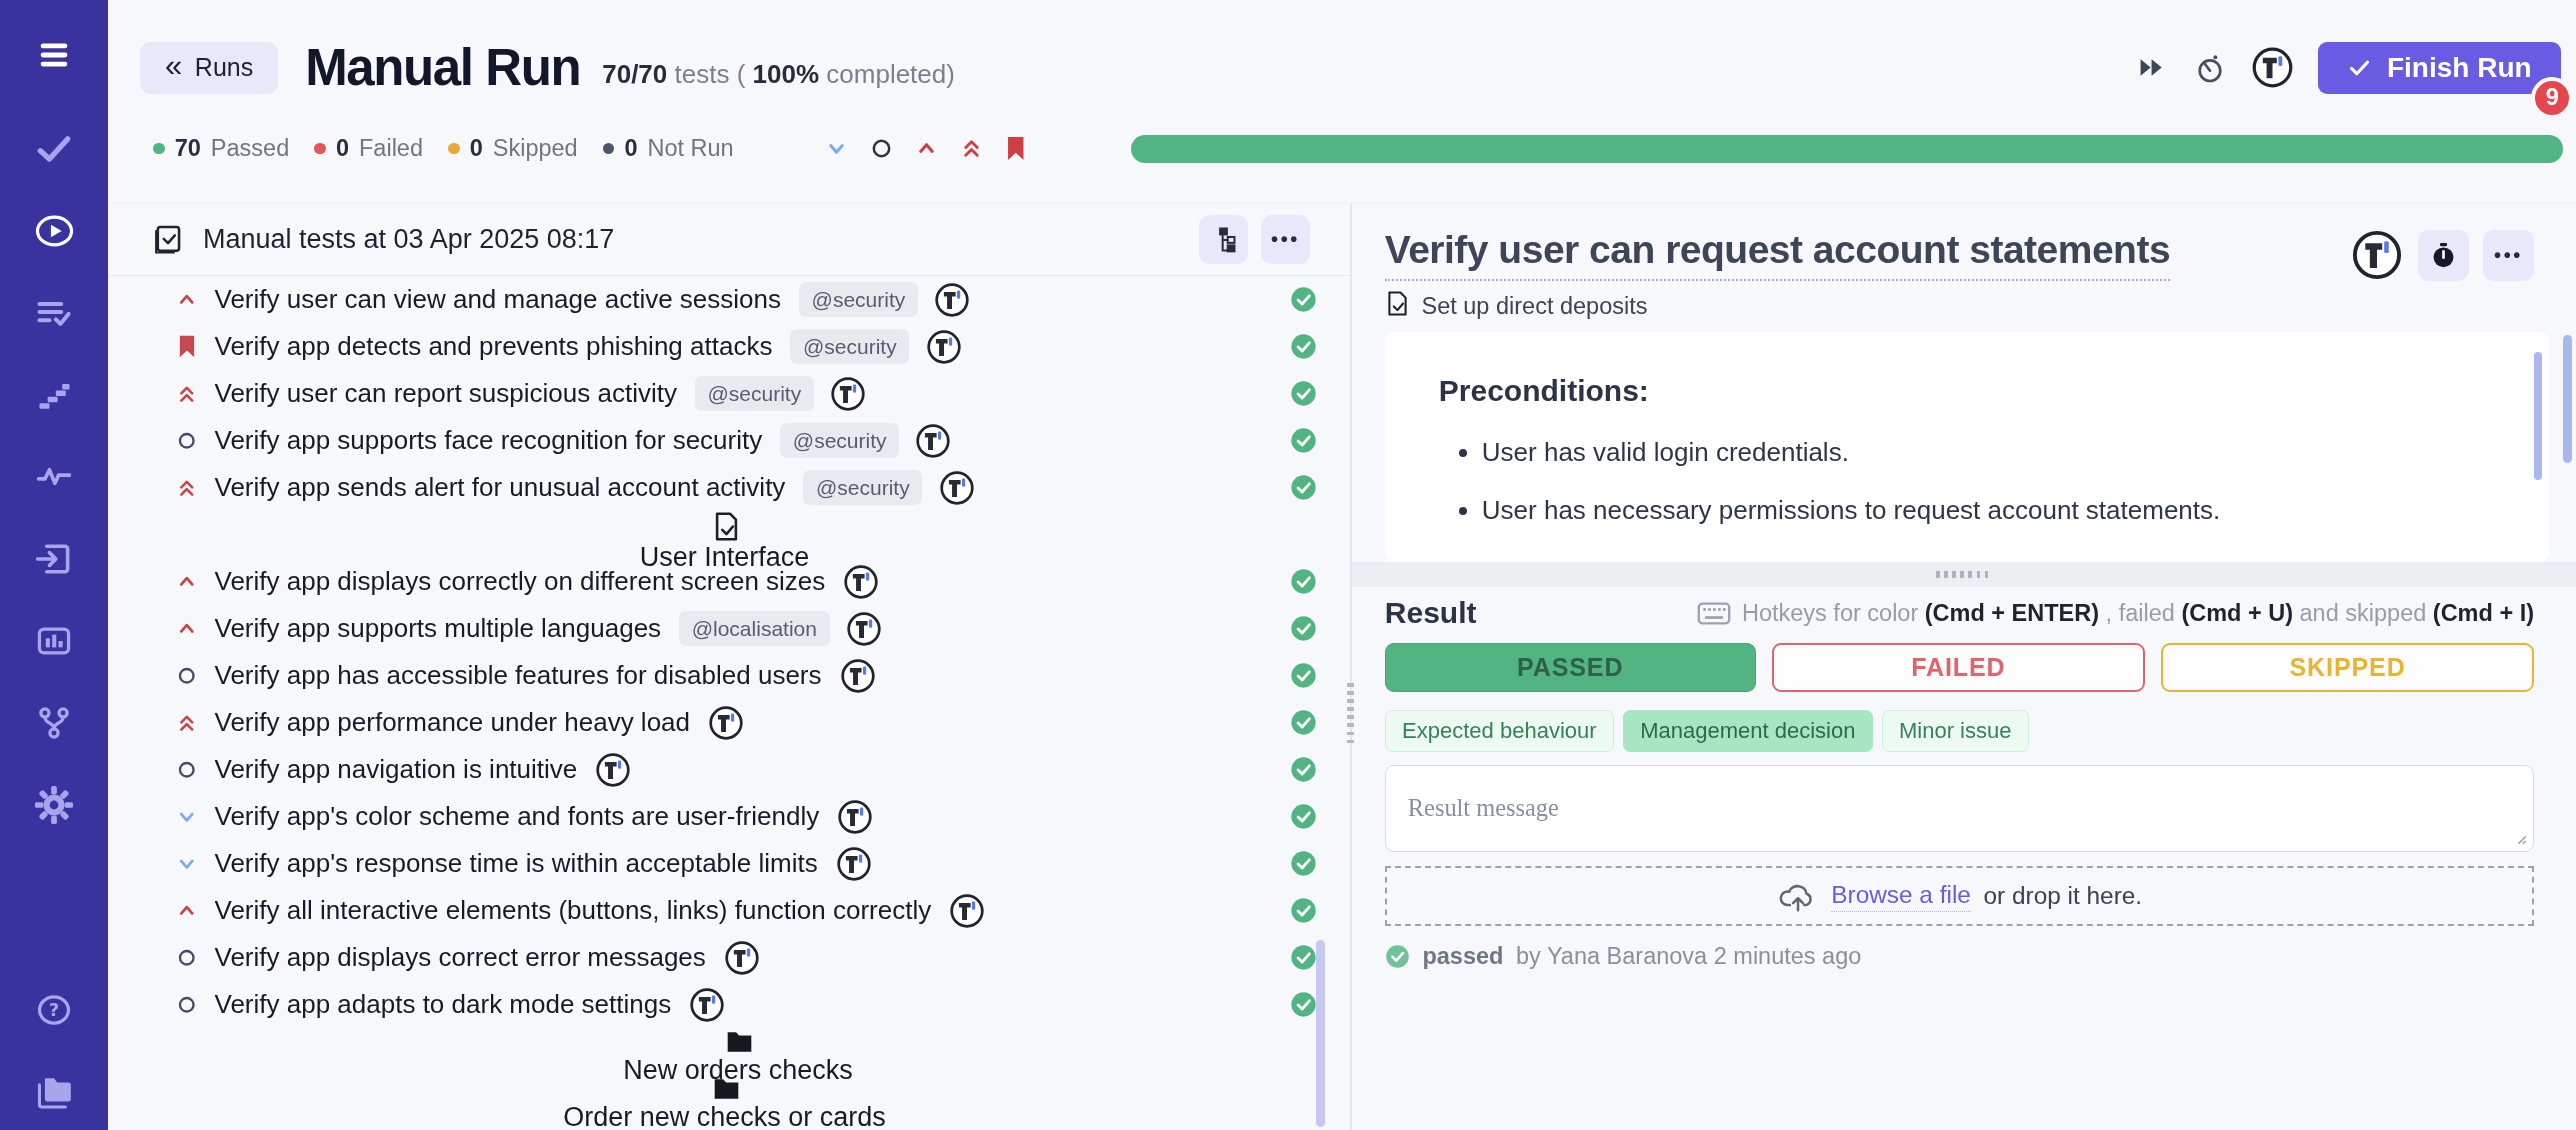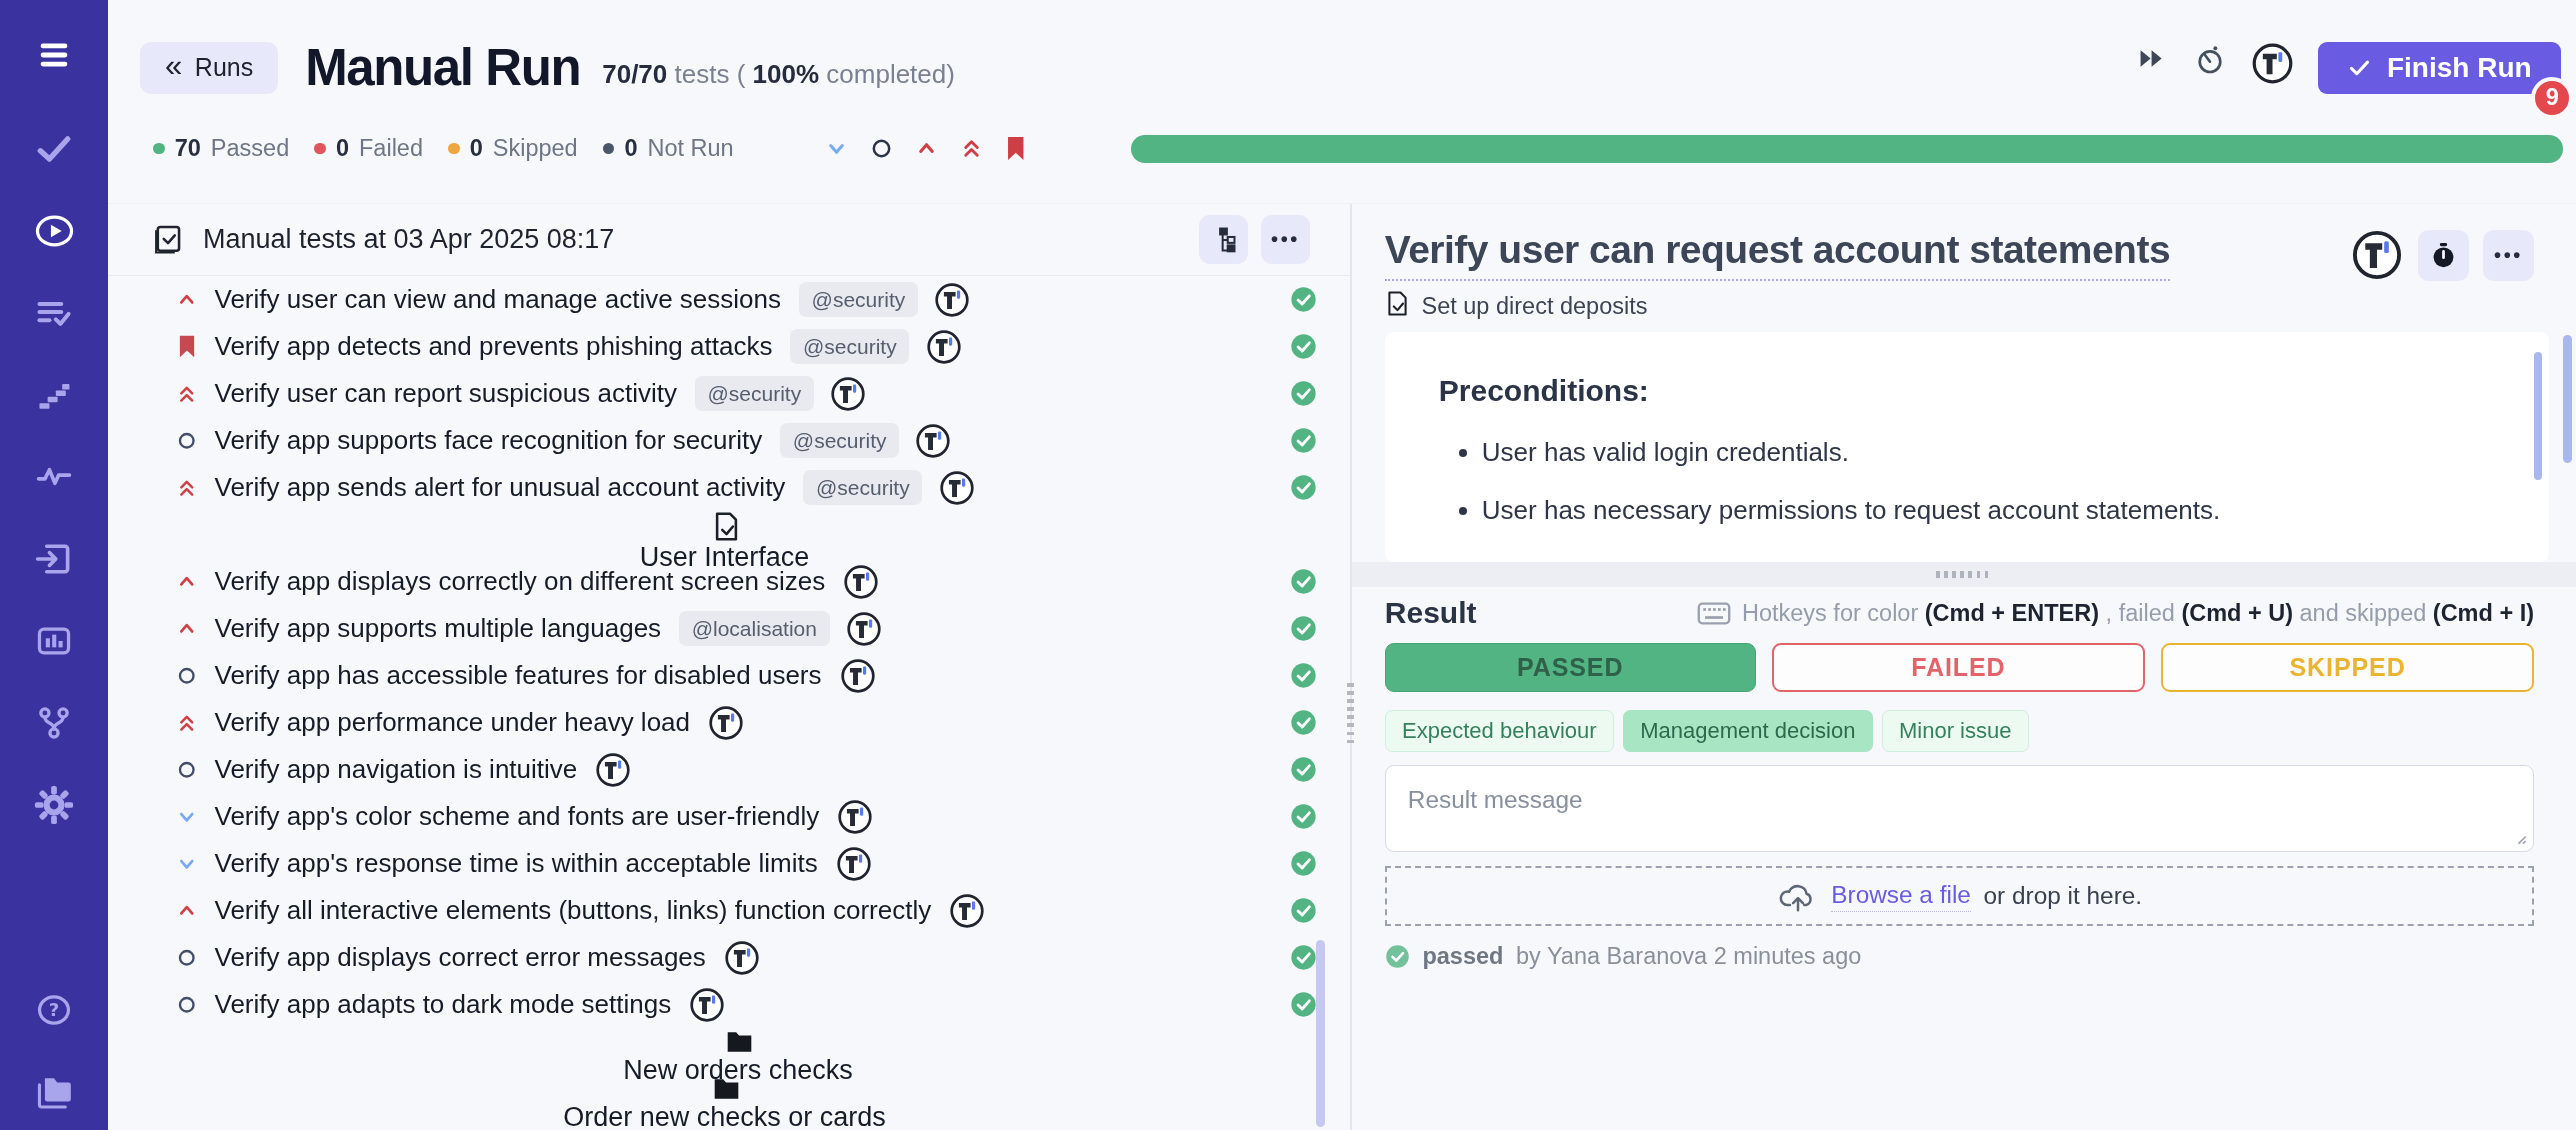--- a/index.html
+++ b/index.html
@@ -22,21 +22,21 @@
   .main { flex:1; display:flex; flex-direction:column; min-width:0; }
 
   .topbar { height:135px; display:flex; align-items:center; padding:0 15.4px 0 32px; flex:none; }
   .back-btn { height:52px; padding:0 25px; background:#e7e8fa; border:none; border-radius:11px;
               font-size:25px; color:#20232e; display:flex; align-items:center; gap:12.6px;
               font-family:inherit; cursor:pointer; }
   .back-btn .chev { font-size:31px; line-height:1; margin-top:-3.6px; }
   .page-title { font-size:51px; font-weight:700; margin:0 0 0 27px; letter-spacing:-1.4px; color:#12172a; white-space:nowrap; }
   .run-meta { margin-left:22px; margin-top:14.5px; font-size:26px; color:#7a8090; white-space:nowrap; }
   .run-meta b { color:#262c3e; }
-  .top-actions { margin-left:auto; display:flex; gap:24px; }
+  .top-actions { margin-left:auto; display:flex; align-items:center; gap:24px; }
   .icon-plain { background:none; border:none; padding:0; display:flex; cursor:pointer; }
   .finish-btn { position:relative; height:52px; padding:0 29px; background:#695ce2; color:#fff;
                 border:none; border-radius:9px; font-size:28px; font-weight:700;
                 display:flex; align-items:center; gap:14.5px; font-family:inherit; cursor:pointer; }
   .finish-badge { position:absolute; right:-12.6px; bottom:-25px; width:42px; height:42px; border-radius:50%;
                   background:#e5474f; border:4.5px solid #f7f8fb; color:#fff; font-size:23.5px; font-weight:700;
                   display:flex; align-items:center; justify-content:center; }
 
   .statusbar { height:68px; display:flex; align-items:flex-start; padding:0 12.6px 0 45px; flex:none; }
   .stats { display:flex; align-items:center; gap:25px; font-size:23.5px; white-space:nowrap; }
@@ -110,22 +110,22 @@
   .sbtn-passed { background:#53b483; color:#2f6049; border:1.8px solid #47a476; }
   .sbtn-failed { background:#fdfdfe; color:#e2636a; border:2.7px solid #e2636a; }
   .sbtn-skipped { background:#fdfdfe; color:#eab431; border:2.7px solid #eab431; }
 
   .tags { display:flex; gap:9px; margin-top:18px; }
   .tag { border-radius:7.2px; padding:7.2px 16.3px; font-size:22px; cursor:pointer; white-space:nowrap; }
   .tag-off { background:#edfaf2; border:1.8px solid #cfeedd; color:#35815c; }
   .tag-on  { background:#a8e5c3; border:1.8px solid #a8e5c3; color:#2c6a4c; }
 
   .msg-wrap { position:relative; margin-top:12.6px; flex:none; }
-  .msg { width:100%; height:87px; border:1.8px solid #d7dae4; border-radius:9px; padding:20px 22px;
-         font-size:24.4px; color:#2c3344; background:#fff; resize:none; font-family:Liberation Sans, sans-serif; display:block; }
+  .msg { width:100%; height:87px; border:1.8px solid #d7dae4; border-radius:9px; padding:28px 22px;
+         font-size:24.4px; color:#2c3344; background:#fff; resize:none; font-family:Liberation Serif, serif; display:block; }
   .msg::placeholder { color:#878e9d; }
   .msg-grip { position:absolute; right:7.2px; bottom:7.2px; }
 
   .dropzone { margin-top:14.5px; height:60px; border:2.7px dashed #9ba1ae; display:flex; align-items:center;
               justify-content:center; gap:12.6px; font-size:24.4px; color:#3a4150; cursor:pointer; flex:none; }
   .browse { color:#695ce2; border-bottom:1.8px dotted #b9b3f1; padding-bottom:1.8px; cursor:pointer; }
 
   .history { display:flex; align-items:center; gap:12.6px; margin-top:16.3px; font-size:23.5px; color:#8a8f9c; }
   .history b { color:#6f7684; }
   .panel-scroll { position:absolute; right:4.5px; top:131px; width:8.1px; height:128px; border-radius:4.5px; background:#a9b7f0; }

